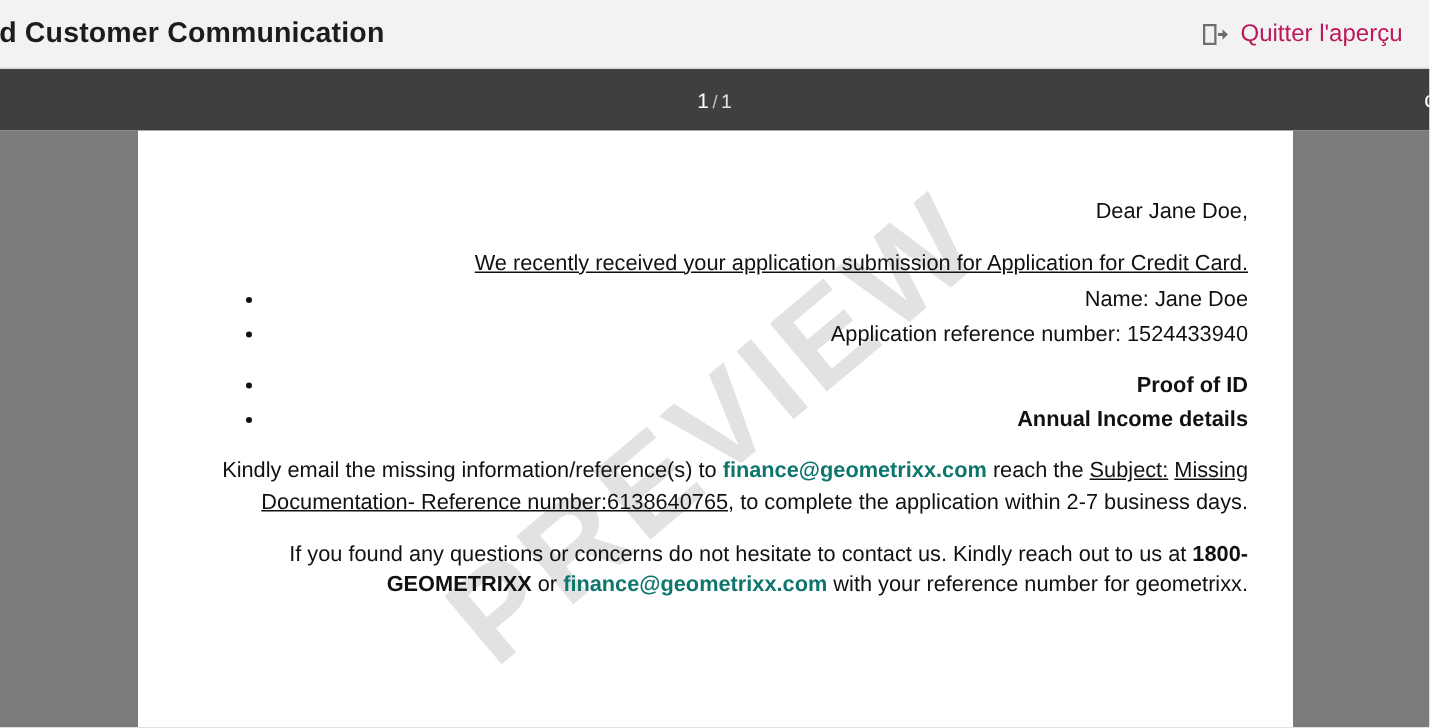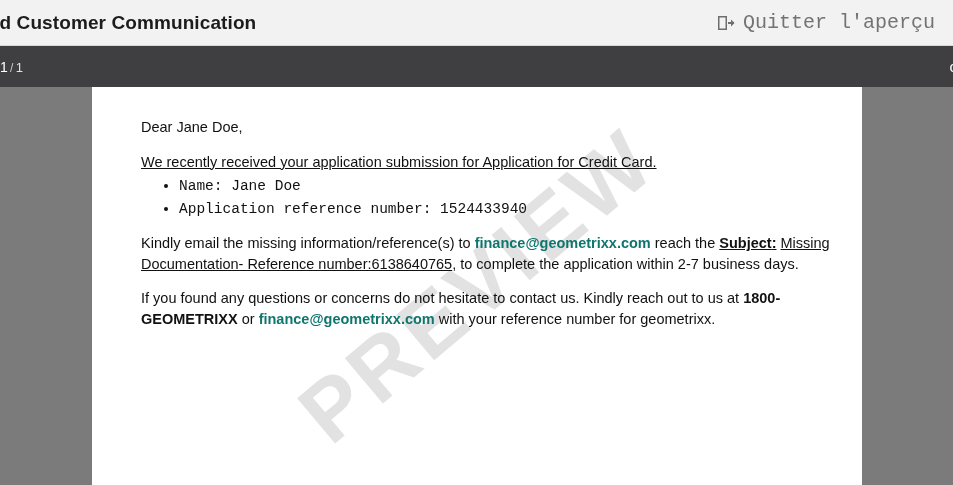--- a/index.html
+++ b/index.html
@@ -35,41 +35,40 @@
     letter-spacing: 0.1px;
   }
   .topbar-right {
     display: flex;
     align-items: center;
     gap: 8px;
     margin-right: 18px;
     color: #4a4a4a;
   }
   .exit-label {
-    font-size: 20px;
-    color: #737373;
+    font-size: 16px;
+    color: #be185d;
     white-space: nowrap;
-    font-family: Liberation Mono, monospace;
   }
   .exit-icon {
     width: 18px;
     height: 18px;
     display: inline-block;
     position: relative;
   }
   .exit-icon svg { display: block; }
 
   
   .pagebar {
     position: relative;
     height: 41px;
     background: #3f3f42;
     display: flex;
     align-items: center;
-    justify-content: flex-start;
+    justify-content: center;
     color: #ffffff;
   }
   .page-indicator {
     font-size: 14px;
     color: #ffffff;
     letter-spacing: 0.3px;
   }
   .page-indicator .sep {
     color: #c9c9c9;
     font-size: 12px;
@@ -119,50 +118,50 @@
     font-weight: bold;
     letter-spacing: 5px;
     color: #e2e2e2;
     white-space: nowrap;
     pointer-events: none;
     user-select: none;
     font-family: "Liberation Sans", sans-serif;
   }
   .letter {
     position: relative;
-    padding: 30px 30px 0 49px;
+    padding: 44px 30px 0 49px;
     font-size: 14.5px;
     line-height: 1.42;
     color: #111111;
+    text-align: right;
   }
   .letter p {
     margin: 0 0 14px 0;
   }
   .letter p.tight {
     margin-bottom: 4px;
     text-decoration: underline;
   }
   .letter ul {
     margin: 0 0 14px 0;
     padding-left: 38px;
   }
   .letter ul li {
     margin: 0 0 2px 0;
-    font-family: Liberation Mono, monospace;
   }
   .letter ul.bold-list li {
     font-weight: bold;
   }
   .link {
     color: #0f766e;
     font-weight: bold;
     text-decoration: none;
   }
   .subj {
-    font-weight: bold;
+    font-weight: normal;
     text-decoration: underline;
   }
   .subj-line2 {
     text-decoration: underline;
   }
   .bold {
     font-weight: bold;
   }
   .nowrapblock {
     margin-bottom: 14px;
@@ -203,20 +202,24 @@
       <p>Dear Jane Doe,</p>
 
       <p class="tight">We recently received your application submission for Application for Credit Card.</p>
 
       <ul>
         <li>Name: Jane Doe</li>
         <li>Application reference number: 1524433940</li>
       </ul>
 
 
+      <ul class="bold-list">
+        <li>Proof of ID</li>
+        <li>Annual Income details</li>
+      </ul>
 
       <p class="nowrapblock">
         <span>Kindly email the missing information/reference(s) to </span><a class="link" href="#">finance@geometrixx.com</a><span> reach the </span><span class="subj">Subject</span><span class="subj">:</span>
         <span class="subj-line2">Missing Documentation- Reference number:6138640765</span><span>, to complete the application within 2-7 business</span>
         <span>days.</span>
       </p>
 
       <p class="nowrapblock">
         <span>If you found any questions or concerns do not hesitate to contact us. Kindly reach out to us at</span>
         <span class="bold">1800-GEOMETRIXX</span><span> or </span><a class="link" href="#">finance@geometrixx.com</a><span> with your reference number for geometrixx.</span>

